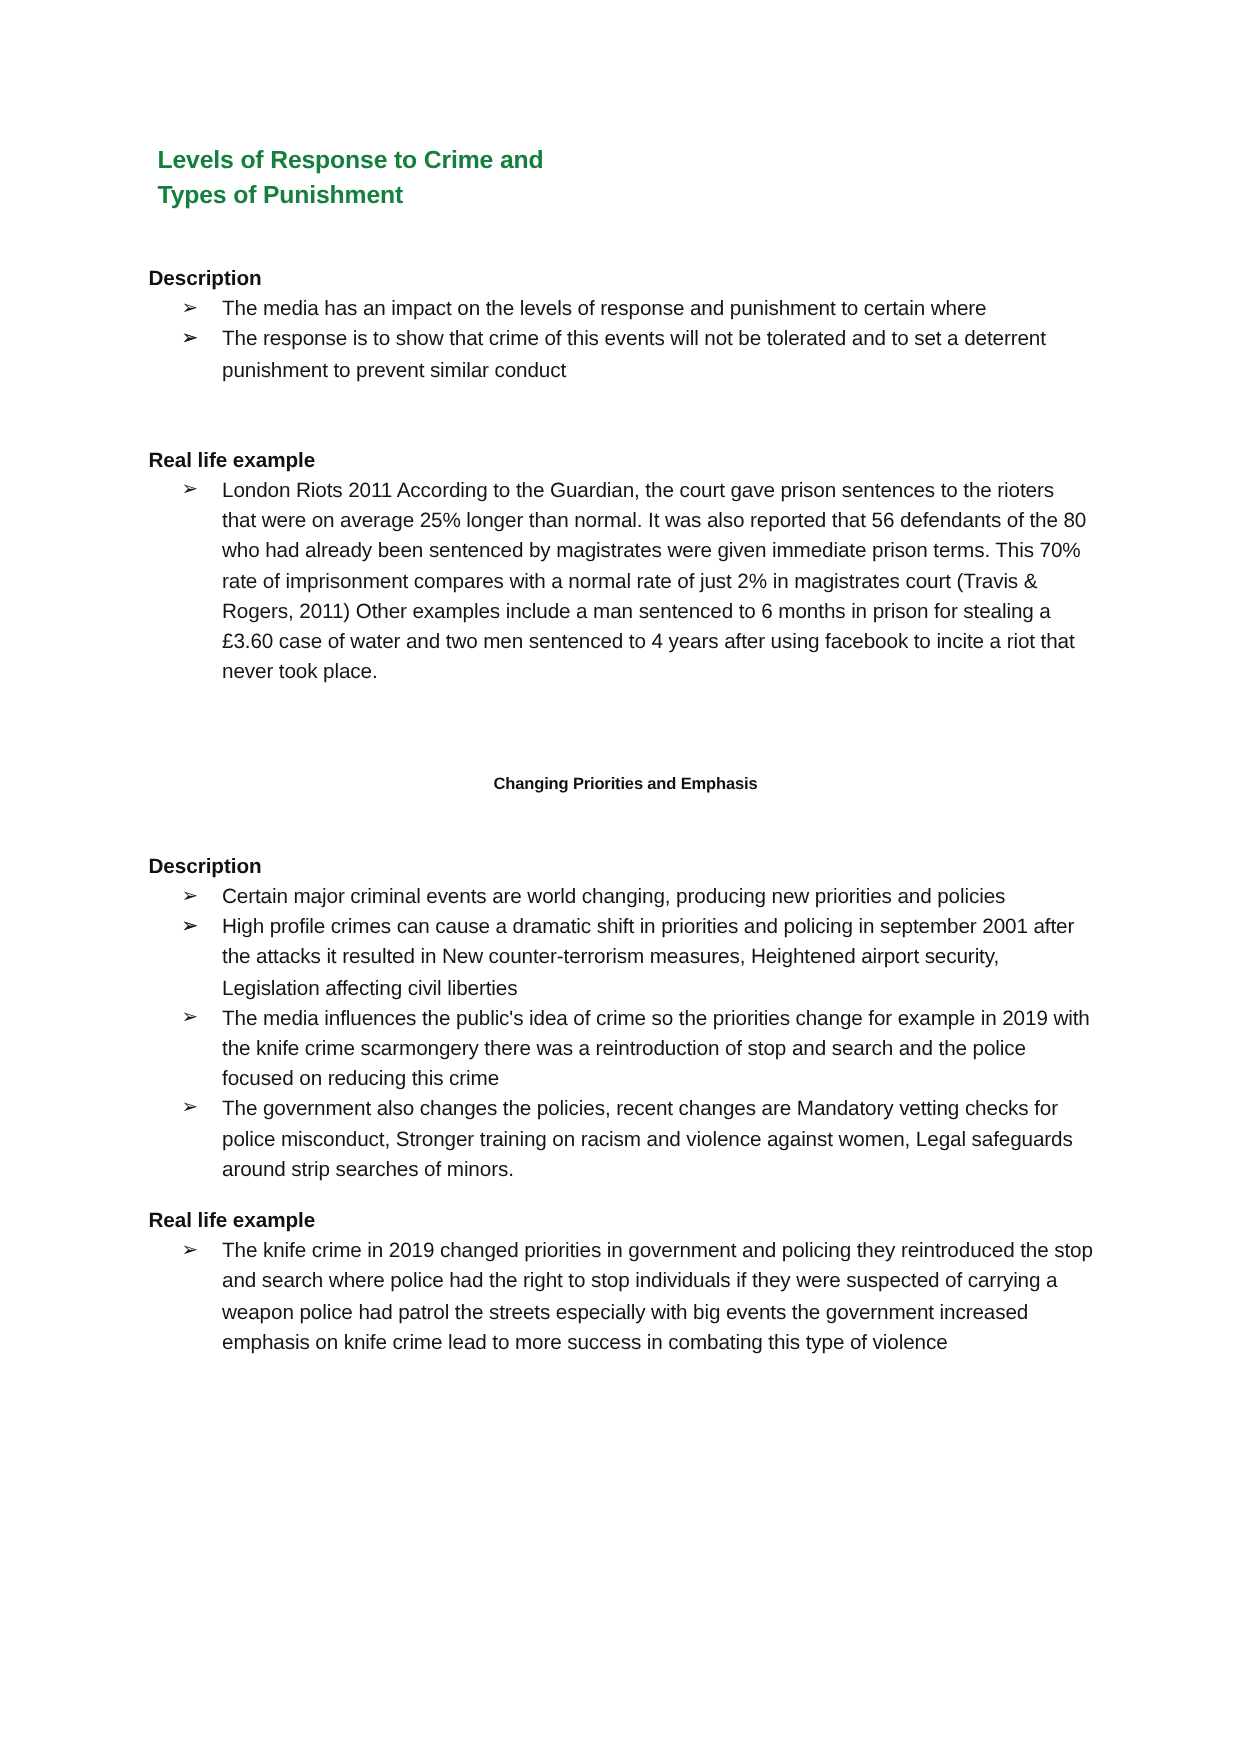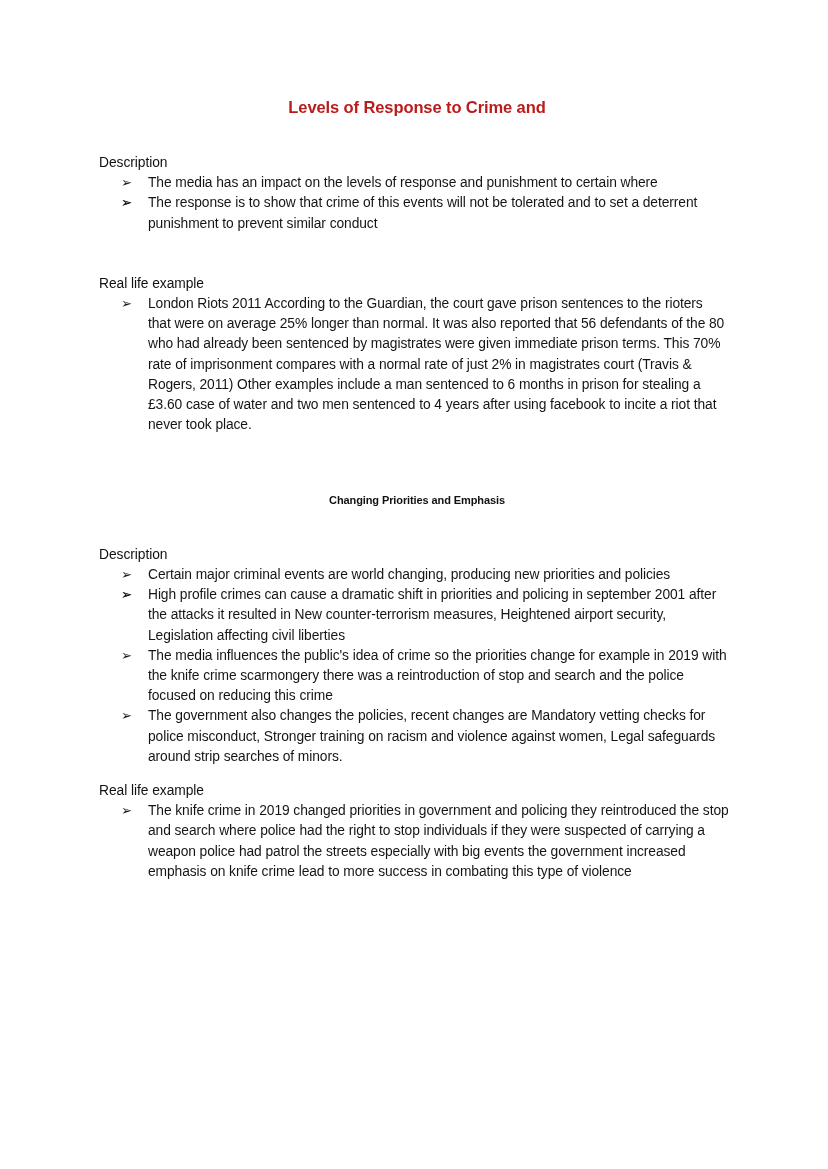--- a/index.html
+++ b/index.html
@@ -23,47 +23,46 @@
   }
   .content {
     position: absolute;
     left: 99px;
     top: 96px;
     width: 630px;
   }
 
   
   .doc-title {
-    text-align: center;
     font-size: 16.5px;
     font-weight: bold;
     line-height: 23px;
     letter-spacing: -0.1px;
-    color: #b91c1c;
+    color: #15803d;
     margin: 0 0 0 0;
     padding-left: 6px;
   }
   .doc-title .title-line {
     display: block;
   }
 
   .section-title {
     text-align: center;
     font-size: 11px;
     font-weight: bold;
     line-height: 23px;
     letter-spacing: -0.1px;
     color: #111111;
     padding-left: 6px;
   }
 
   
   .sub-heading {
     font-size: 13.8px;
-    font-weight: normal;
+    font-weight: bold;
     line-height: 20.2px;
     color: #111111;
     letter-spacing: -0.05px;
   }
 
   
   .bullet-list {
     list-style: none;
     margin: 0;
     padding: 0;
@@ -95,20 +94,21 @@
   .gap-list-to-rle2 { height: 14px; }
 </style>
 </head>
 <body>
 
 <div class="page">
   <div class="content">
 
     <h1 class="doc-title">
       <span class="title-line">Levels of Response to Crime and</span>
+      <span class="title-line">Types of Punishment</span>
     </h1>
 
     <div class="gap-title-to-desc"></div>
 
     <div class="sub-heading">Description</div>
 
     <ul class="bullet-list">
       <li class="bullet-item">
         <span class="bullet-glyph">➢</span>
         <span>The media has an impact on the levels of response and punishment to certain where</span>

